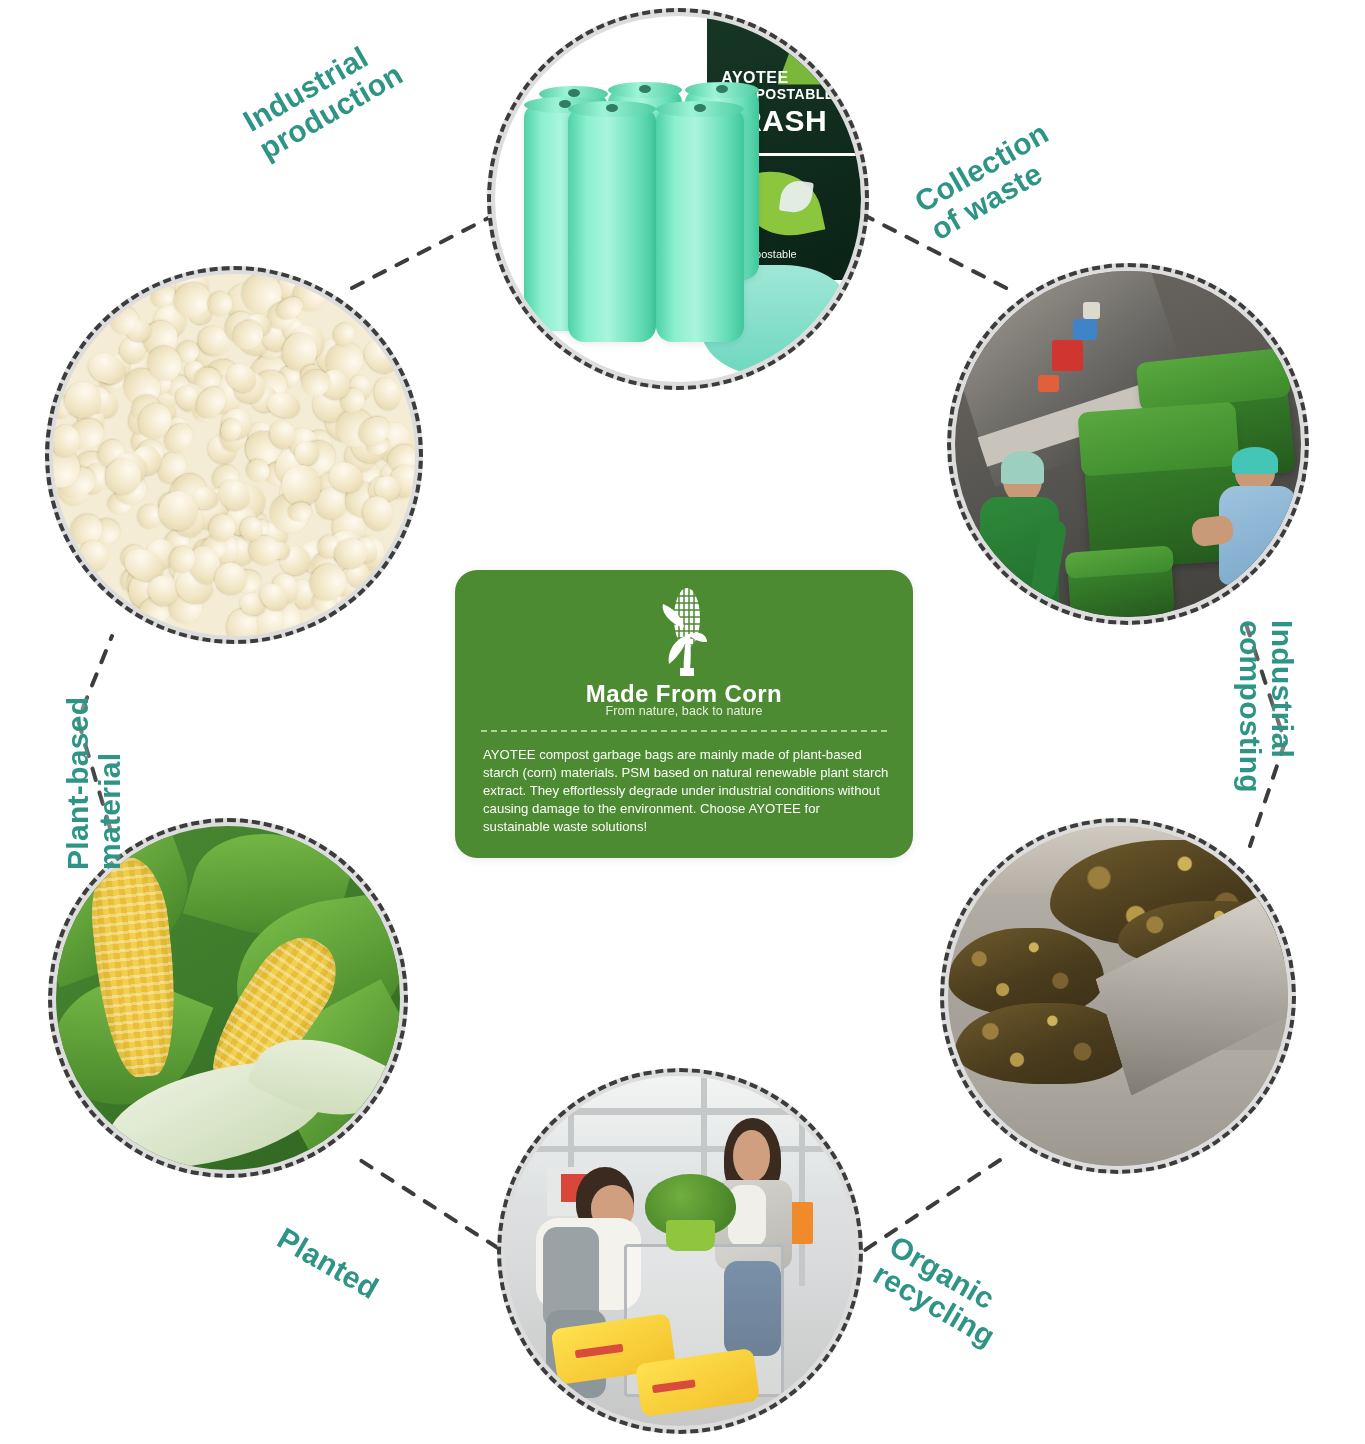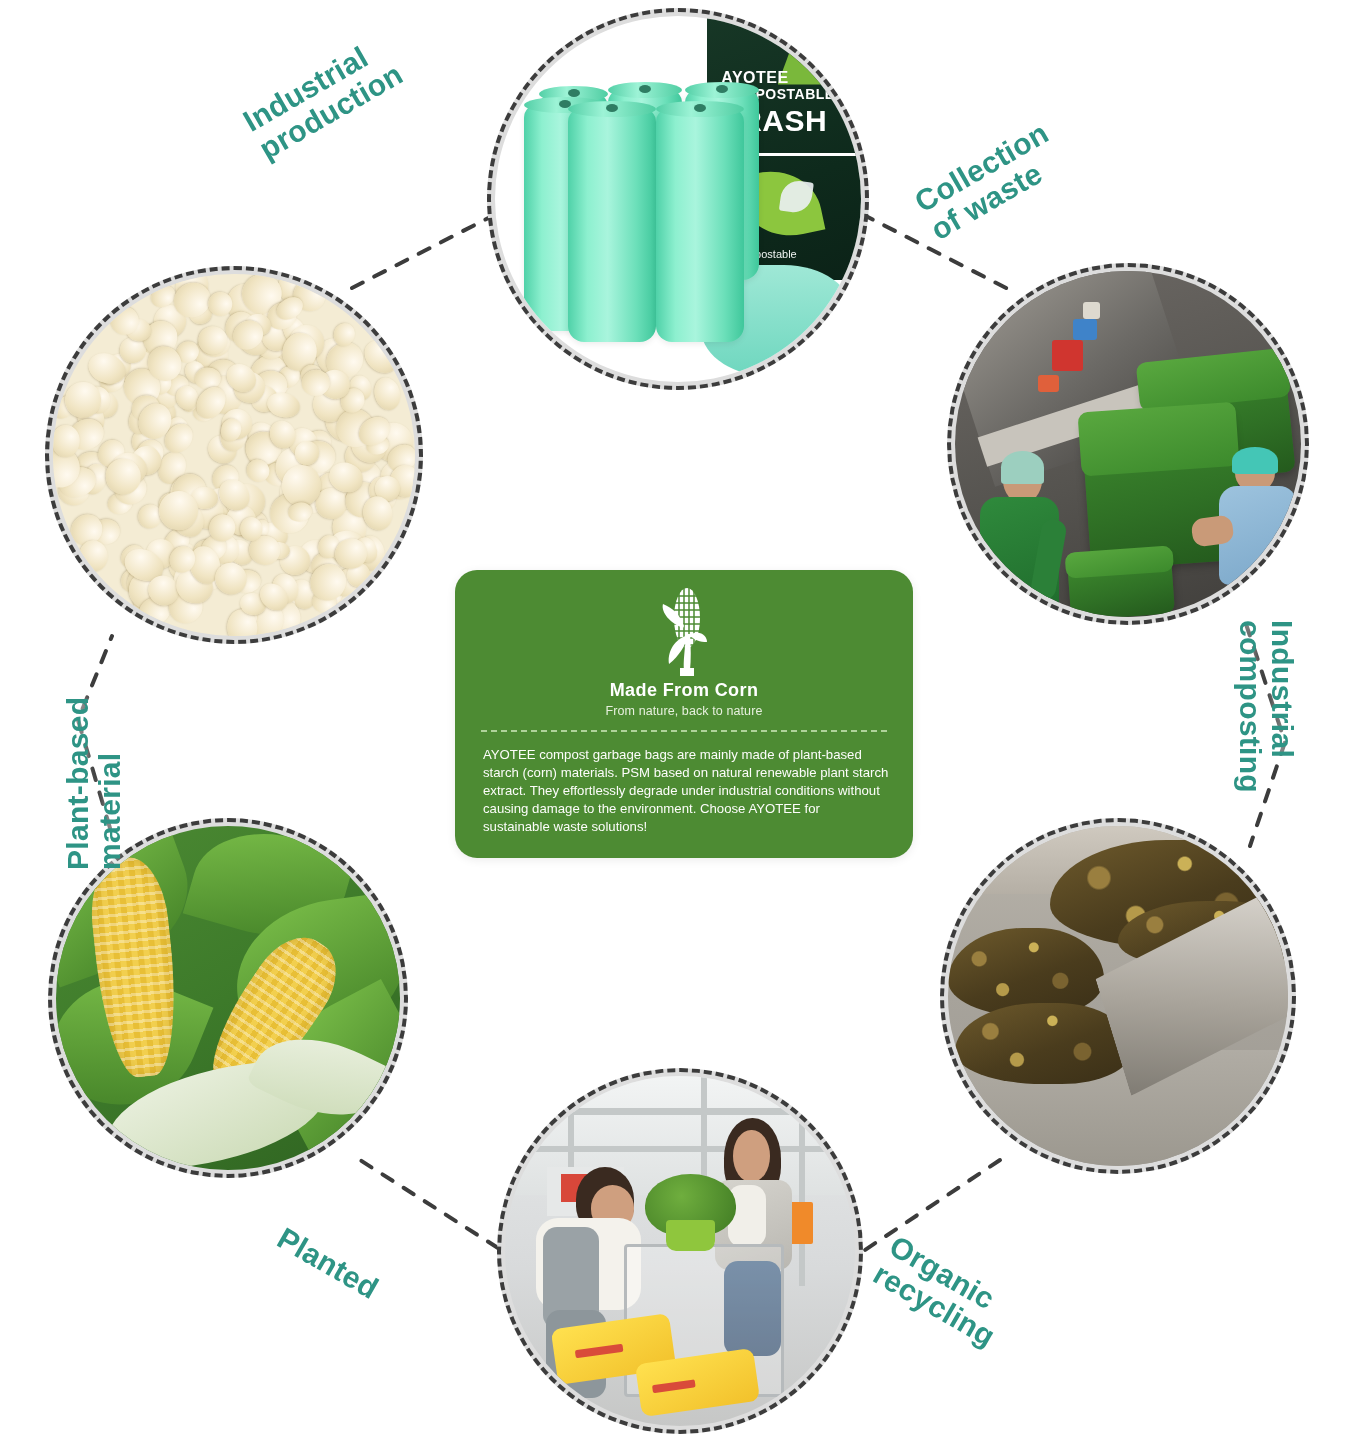--- a/index.html
+++ b/index.html
@@ -195,21 +195,21 @@
     background:#4d8b33;border-radius:22px;z-index:4;
     box-shadow:0 2px 10px rgba(0,0,0,.08);
     color:#fff;
   }
   #corn-icon{
     position:absolute;left:50%;top:14px;transform:translateX(-50%);
     width:62px;height:96px;
   }
   #card-title{
     position:absolute;left:0;right:0;top:110px;text-align:center;
-    font-size:18px;font-weight:bold;letter-spacing:.4px;
+    font-size:24px;font-weight:bold;letter-spacing:.4px;
   }
   #card-subtitle{
     position:absolute;left:0;right:0;top:134px;text-align:center;
     font-size:12.5px;color:#e7f0de;letter-spacing:.1px;
   }
   #card-divider{
     position:absolute;left:26px;right:26px;top:160px;height:0;
     border-top:2px dashed #b6d7a0;opacity:.95;
   }
   #card-body{

